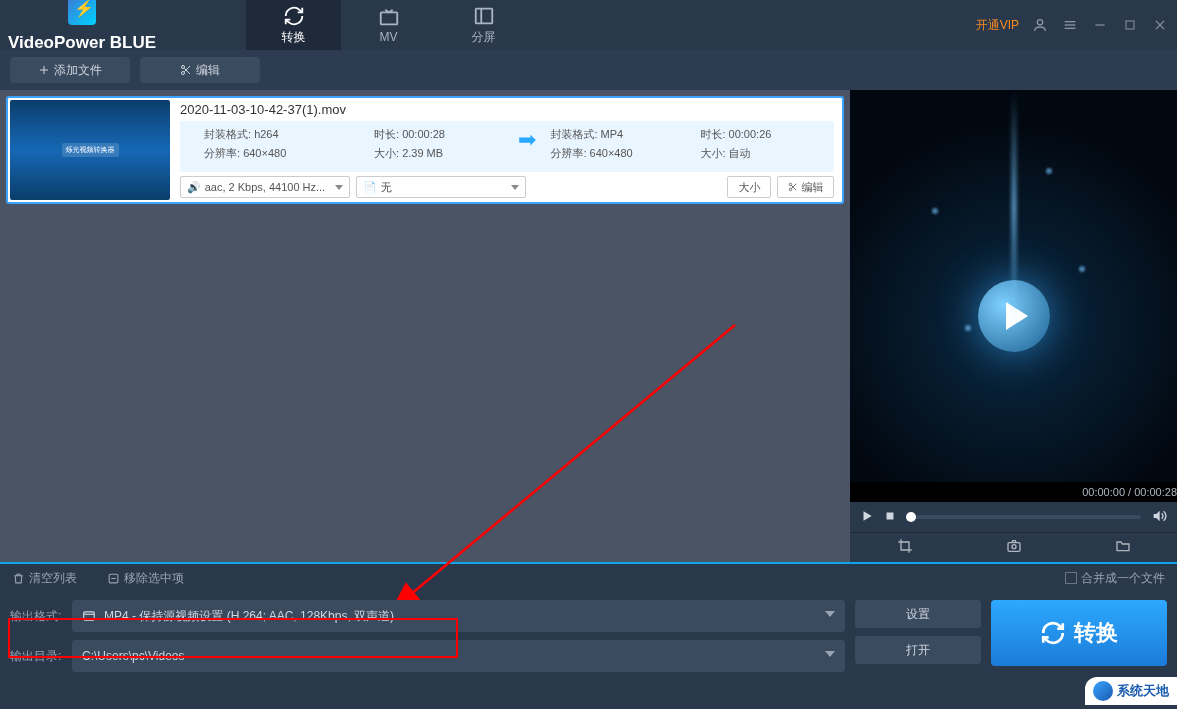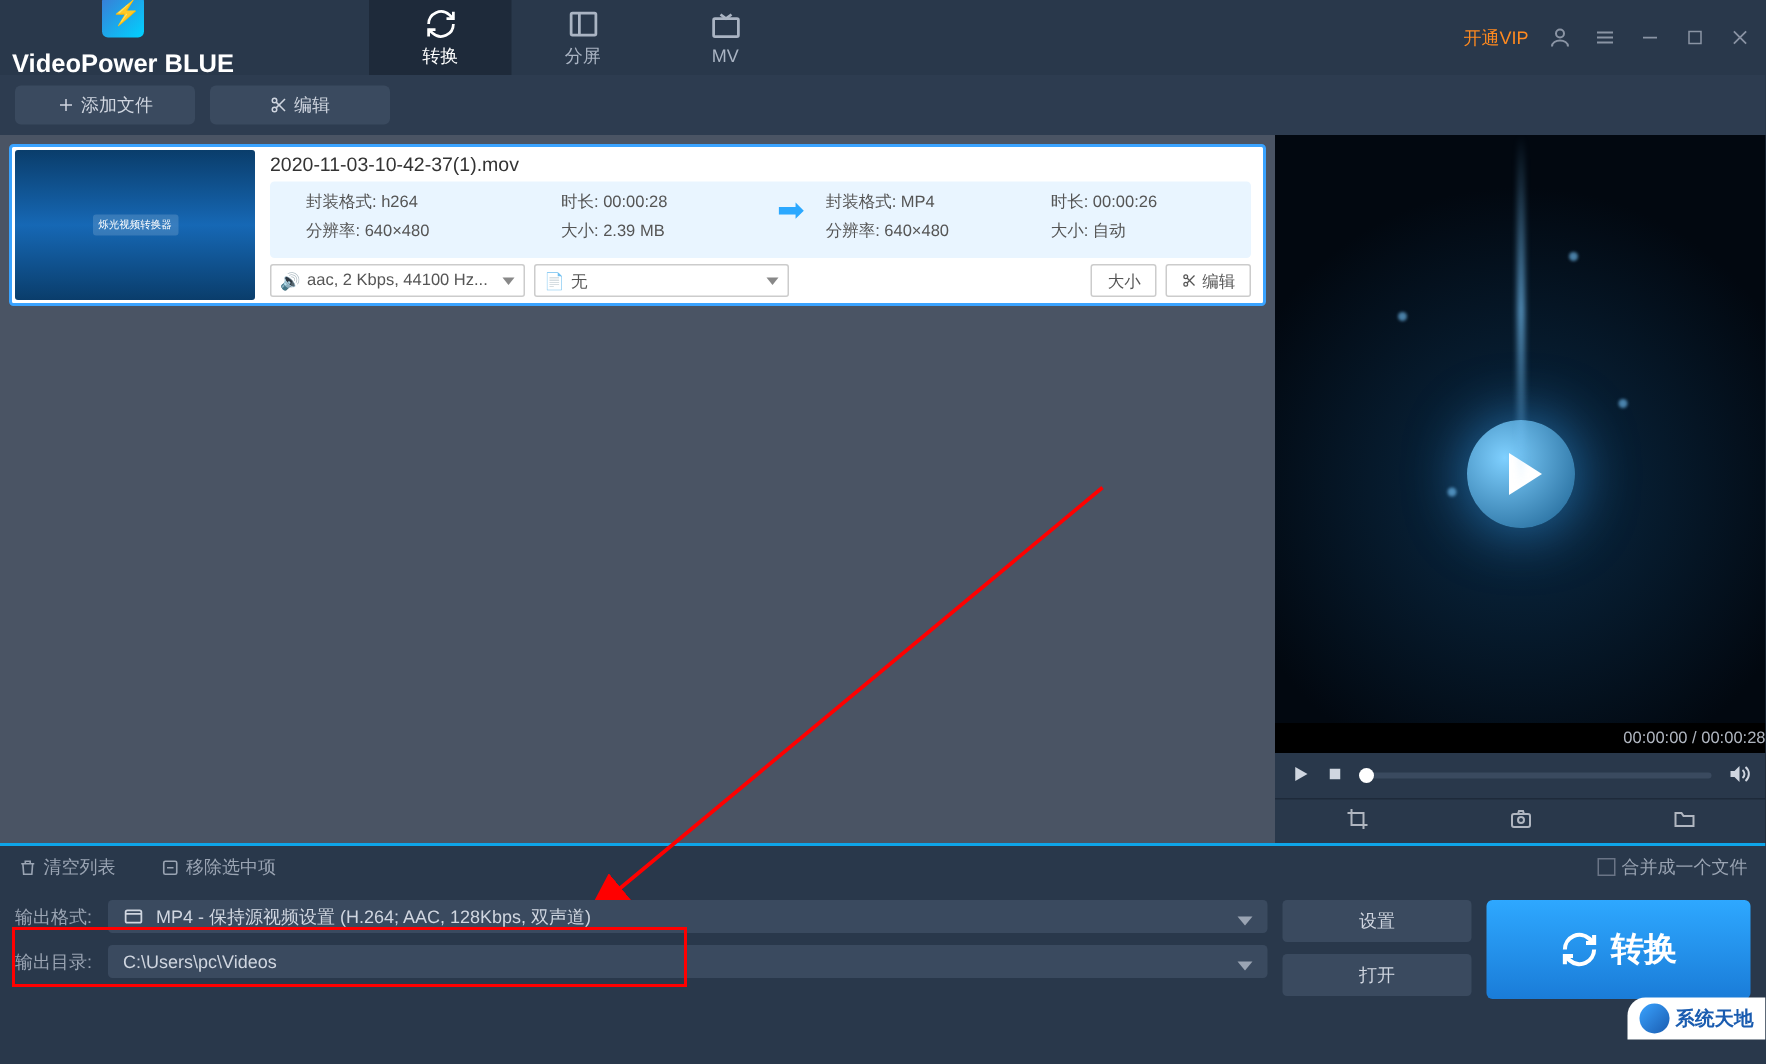--- a/index.html
+++ b/index.html
@@ -57,34 +57,34 @@
 
 
 .list-footer { height: 30px; background: #29384b; display: flex; align-items: center; padding: 0 12px; gap: 30px; color: #9aa4b3; font-size: 12px; border-top:2px solid #0ea5e9;}
 .list-footer .chk { margin-left: auto; display:flex; align-items:center; gap:4px;}
 .chkbox { width: 12px; height: 12px; border: 1px solid #6a7486; display:inline-block;}
 
 
 .bottom { background: #29384b; padding: 8px 10px 10px; }
 .row { display: flex; align-items: center; gap: 10px; margin-bottom: 8px; }
 .row-label { width: 52px; color: #9aa4b3; font-size: 12px; }
-.out-select { flex: 1; height: 22px; background: #3a4a5f; border-radius: 3px; display: flex; align-items: center; padding: 0 10px; color: #d0d6e0; font-size: 12px; position: relative; cursor: pointer; }
+.out-select { flex: 1; height: 32px; background: #3a4a5f; border-radius: 3px; display: flex; align-items: center; padding: 0 10px; color: #d0d6e0; font-size: 12px; position: relative; cursor: pointer; }
 .out-select::after { content:""; position:absolute; right:10px; top:11px; border-left:5px solid transparent; border-right:5px solid transparent; border-top:6px solid #9aa4b3;}
 .side-btn { width: 126px; height: 28px; background: #3a4a5f; border-radius: 3px; display: flex; align-items: center; justify-content: center; color: #d0d6e0; cursor: pointer; }
 .convert-btn { width: 176px; height: 66px; background: linear-gradient(180deg,#2ea8ff,#1a7cd8); border-radius: 4px; display: flex; align-items: center; justify-content: center; gap: 8px; color: #fff; font-size: 22px; font-weight: bold; cursor: pointer; align-self: stretch; }
 .convert-btn svg { width: 26px; height: 26px; }
 .bottom-flex { display: flex; gap: 10px; }
 .bottom-left { flex: 1; }
 
 
 .red-arrow { position: absolute; pointer-events: none; }
 .red-box { position: absolute; border: 2px solid #f00; pointer-events: none; }
 
 
-.badge { position: absolute; right: 0; bottom: 16px; background: #fff; border-radius: 12px 0 0 0; padding: 4px 8px; display:flex; align-items:center; gap:4px; color:#1a5cb0; font-size:13px; font-weight:bold;}
+.badge { position: absolute; right: 0; bottom: 4px; background: #fff; border-radius: 12px 0 0 0; padding: 4px 8px; display:flex; align-items:center; gap:4px; color:#1a5cb0; font-size:13px; font-weight:bold;}
 .badge-globe { width:20px; height:20px; border-radius:50%; background:linear-gradient(135deg,#3aa3ff,#1a5cb0); position:relative;}
 .link-i { cursor:pointer; display:flex; align-items:center; gap:4px;}
 </style>
 </head>
 <body>
 
 <div class="titlebar">
   <div class="logo-box">
     <div class="logo-icon"></div>
     <div class="app-title">VideoPower BLUE</div>
@@ -92,31 +92,31 @@
   <div class="topnav">
     <div class="topnav-item active">
       <svg viewBox="0 0 24 24" fill="none" stroke="currentColor" stroke-width="2">
           <path d="M3 12a9 9 0 0 1 15-6.7L21 8M21 12a9 9 0 0 1-15 6.7L3 16"></path>
           <path d="M21 3v5h-5M3 21v-5h5"></path>
         </svg>
       <span>转换</span>
     </div>
     <div class="topnav-item">
       <svg viewBox="0 0 24 24" fill="none" stroke="currentColor" stroke-width="2">
+          <rect x="3" y="7" width="18" height="13" rx="1"></rect>
+          <path d="M8 4l4 3 4-3"></path>
+        </svg>
+      <span>MV</span>
+    </div>
+    <div class="topnav-item">
+      <svg viewBox="0 0 24 24" fill="none" stroke="currentColor" stroke-width="2">
           <rect x="3" y="4" width="18" height="16" rx="1"></rect>
           <line x1="9" y1="4" x2="9" y2="20"></line>
         </svg>
       <span>分屏</span>
-    </div>
-    <div class="topnav-item">
-      <svg viewBox="0 0 24 24" fill="none" stroke="currentColor" stroke-width="2">
-          <rect x="3" y="7" width="18" height="13" rx="1"></rect>
-          <path d="M8 4l4 3 4-3"></path>
-        </svg>
-      <span>MV</span>
     </div>
   </div>
   <div class="titlebar-right">
     <span class="vip">开通VIP</span>
     <span class="win-btn">
         <svg width="16" height="16" viewBox="0 0 24 24" fill="none" stroke="currentColor" stroke-width="2">
           <circle cx="12" cy="8" r="4"></circle>
           <path d="M4 21c0-4 4-6 8-6s8 2 8 6"></path>
         </svg>
       </span>

